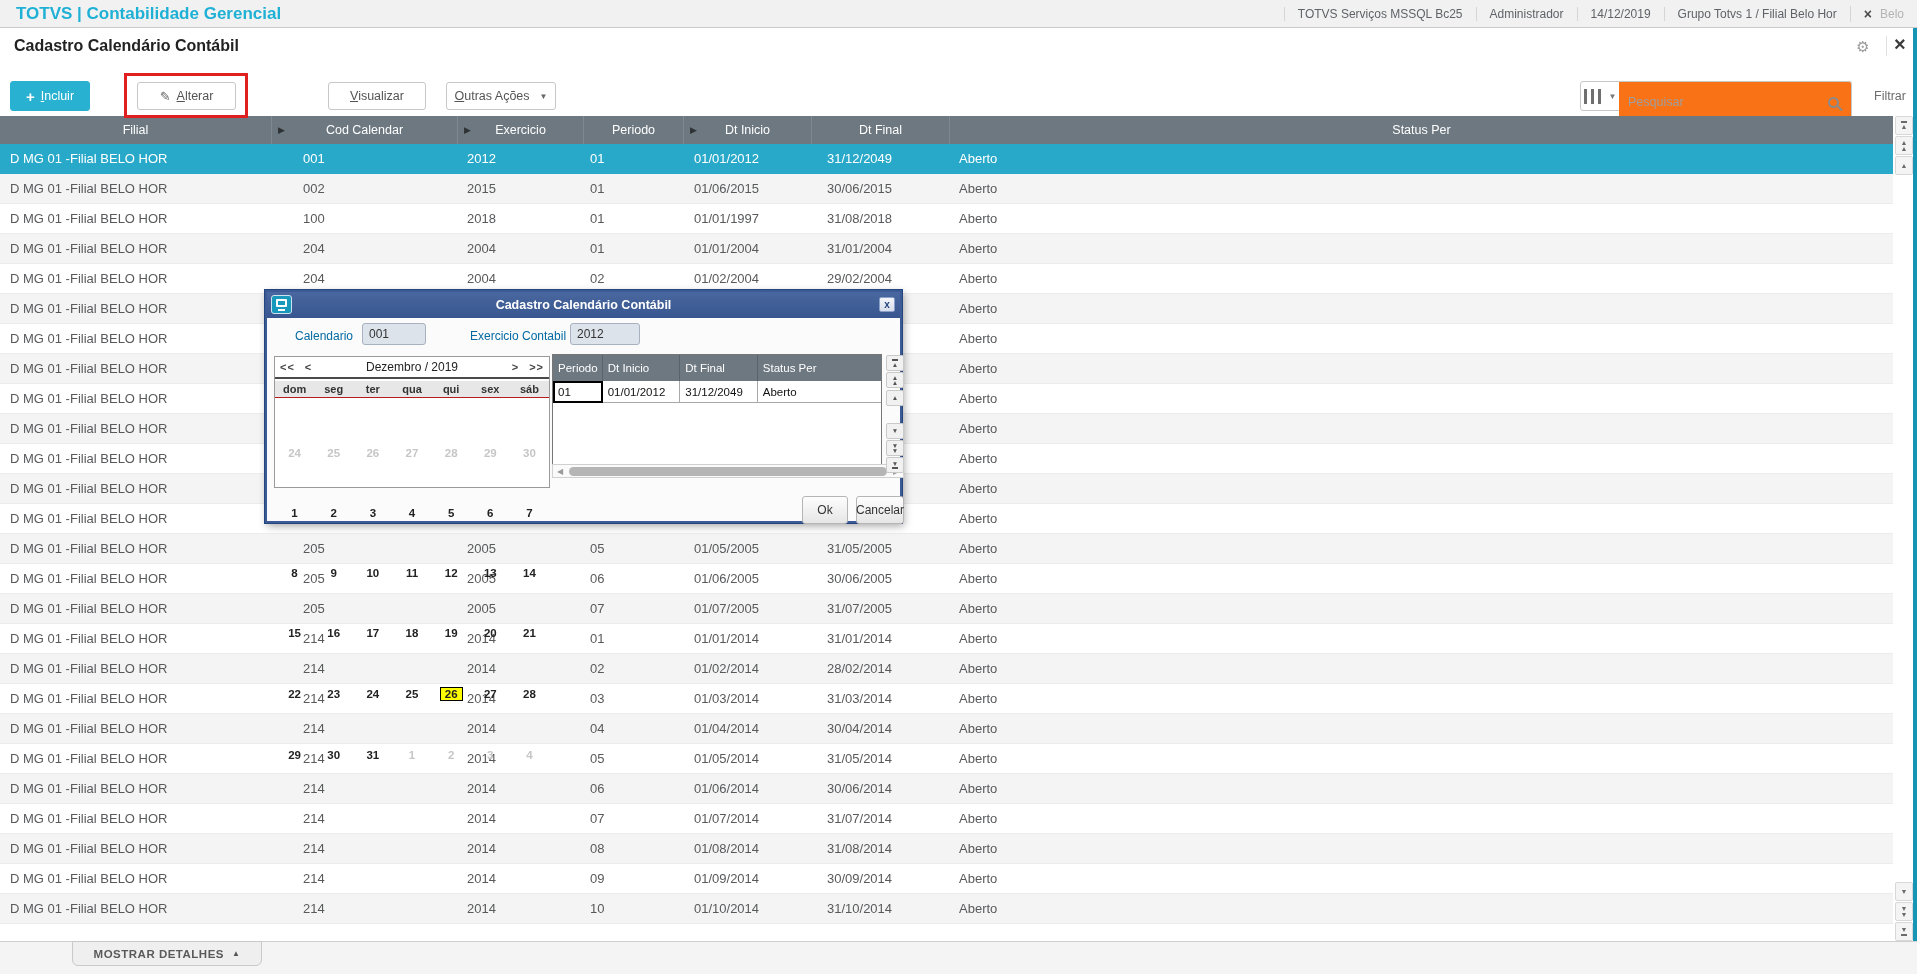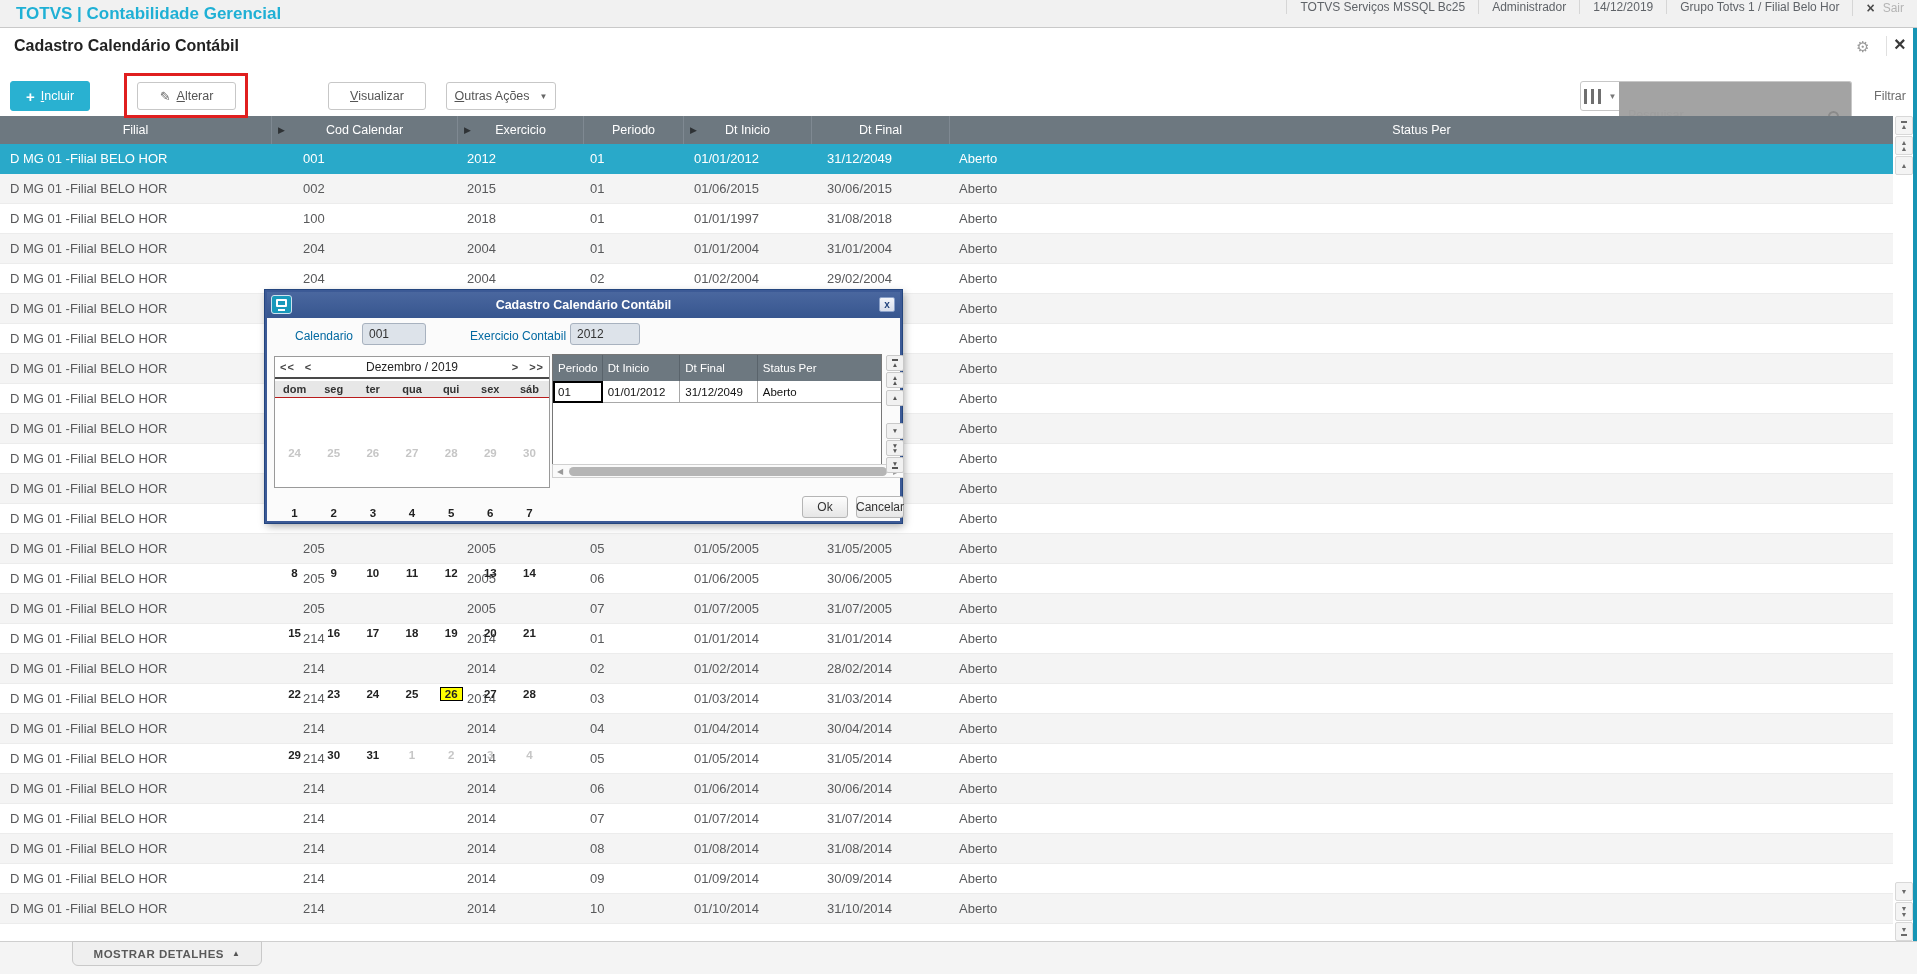--- a/index.html
+++ b/index.html
@@ -4,21 +4,21 @@
 <style>
   * { margin:0; padding:0; box-sizing:border-box; }
   html,body { width:1917px; height:974px; }
   body { font-family:"Liberation Sans", sans-serif; background:#fff; overflow:hidden; position:relative; }
   .abs { position:absolute; }
 
   
   .topbar { left:0; top:0; width:1917px; height:28px; background:#f1f1f1;
             border-bottom:1px solid #c9c9c9; display:flex; align-items:center; }
   .brand { color:#1fb0d5; font-size:17px; font-weight:bold; padding-left:16px; white-space:nowrap; }
-  .topbar-right { margin-left:auto; display:flex; align-items:flex-start; height:100%; }
+  .topbar-right { margin-left:auto; display:flex; align-items:center; height:100%; }
   .top-item { display:flex; align-items:center; padding:0 13px; font-size:12px; color:#5f6368;
               border-left:1px solid #d6d6d6; white-space:nowrap; }
   .exit-x { color:#4a4a4a; font-weight:bold; font-size:14px; margin-right:8px; }
   .exit-label { color:#b4b4b4; }
 
   
   .page-title { left:14px; top:37px; font-size:16px; font-weight:bold; color:#222; }
   .gear { left:1856px; top:38px; font-size:15px; color:#9a9a9a; cursor:pointer; }
   .hdr-divider { left:1886px; top:36px; width:1px; height:20px; background:#e0e0e0; }
   .page-close { left:1894px; top:33px; font-size:20px; font-weight:bold; color:#3a3a3a; cursor:pointer; }
@@ -36,22 +36,22 @@
   .btn-visualizar { left:328px; top:82px; width:98px; height:28px; }
   .btn-outras { left:446px; top:82px; width:110px; height:28px; }
   .caret-down { font-size:8px; color:#666; margin-left:10px; }
   .red-box { left:124px; top:73px; width:124px; height:45px; border:3px solid #e01f1f; z-index:5; pointer-events:none; }
 
   
   .cfg-btn { left:1580px; top:81px; width:40px; height:30px; background:#fff; border:1px solid #c7c7c7;
              border-radius:3px 0 0 3px; display:flex; align-items:center; justify-content:center; gap:2px; cursor:pointer; }
   .bar3 { width:3px; height:15px; background:#6f6f6f; display:inline-block; margin-right:2px; }
   .cfg-caret { font-size:8px; color:#777; margin-left:4px; }
-  .search-box { left:1619px; top:81px; width:233px; height:42px; background:#a3a3a3; border:1px solid #c7c7c7;
-                border-left:none; border-radius:0 3px 3px 0; display:flex; align-items:flex-end; }
+  .search-box { left:1619px; top:81px; width:233px; height:42px; background:#f97316; border:1px solid #c7c7c7;
+                border-left:none; border-radius:0 3px 3px 0; display:flex; align-items:center; }
   .search-input { border:none; outline:none; flex:1; font-size:12.5px; color:#444; padding-left:9px;
                   font-family:"Liberation Sans", sans-serif; background:transparent; }
   .search-input::placeholder { color:#9e9e9e; }
   .mag { width:11px; height:11px; border:2px solid #8a8a8a; border-radius:50%; position:relative; margin-right:12px; }
   .mag::after { content:''; position:absolute; width:7px; height:2px; background:#8a8a8a;
                 transform:rotate(45deg); right:-6px; bottom:-3px; }
   .filtrar { left:1874px; top:89px; font-size:12.5px; color:#6d6d6d; cursor:pointer; }
 
   
   .grid-header { left:0; top:116px; width:1893px; height:28px; background:#6d7press; background:#6d7880; display:flex; }
@@ -132,39 +132,39 @@
   .g0{width:50px;} .g1{width:78px;} .g2{width:78px;} .g3{width:124px; border-right:none;}
   .hscroll { position:absolute; left:285px; top:172px; width:352px; height:14px; background:#fafafa;
              border:1px solid #d0d0d0; display:flex; align-items:center; }
   .hs-arrow { font-size:8px; color:#9a9a9a; width:14px; text-align:center; cursor:pointer; }
   .hs-thumb { flex:1; height:9px; background:#b5b5b5; border-radius:5px; margin:0 2px; cursor:pointer; }
   .msbtn { position:absolute; left:619px; width:18px; height:16px; background:#f1f1f1; border:1px solid #c9c9c9;
            border-radius:2px; display:flex; flex-direction:column; align-items:center; justify-content:center;
            color:#555; font-size:6.5px; line-height:5.5px; cursor:pointer; }
   .msbtn .edge-top { border-top:2px solid #555; padding-top:1px; }
   .msbtn .edge-bot { border-bottom:2px solid #555; padding-bottom:1px; }
-  .mbtn { position:absolute; top:204px; height:22px; background:linear-gradient(#fdfdfd,#e6e6e6);
+  .mbtn { position:absolute; top:204px; height:28px; background:linear-gradient(#fdfdfd,#e6e6e6);
           border:1px solid #b5b5b5; border-radius:3px; font-size:12px; color:#333; display:flex;
           align-items:center; justify-content:center; cursor:pointer; }
   .mbtn-ok { left:535px; width:46px; }
   .mbtn-cancel { left:589px; width:48px; }
 </style>
 </head>
 <body>
 
 <div class="abs topbar">
   <div class="brand">TOTVS | Contabilidade Gerencial</div>
   <div class="topbar-right">
     <div class="top-item">TOTVS Serviços MSSQL Bc25</div>
     <div class="top-item">Administrador</div>
     <div class="top-item">14/12/2019</div>
     <div class="top-item">Grupo Totvs 1 / Filial Belo Hor</div>
     <div class="top-item">
       <span class="exit-x">×</span>
-      <span class="exit-label">Sair</span>
+      <span class="exit-label">Belo</span>
     </div>
   </div>
 </div>
 
 <div class="abs page-title">Cadastro Calendário Contábil</div>
 <div class="abs gear">⚙</div>
 <div class="abs hdr-divider"></div>
 <div class="abs page-close">×</div>
 
 <div class="btn btn-incluir">

